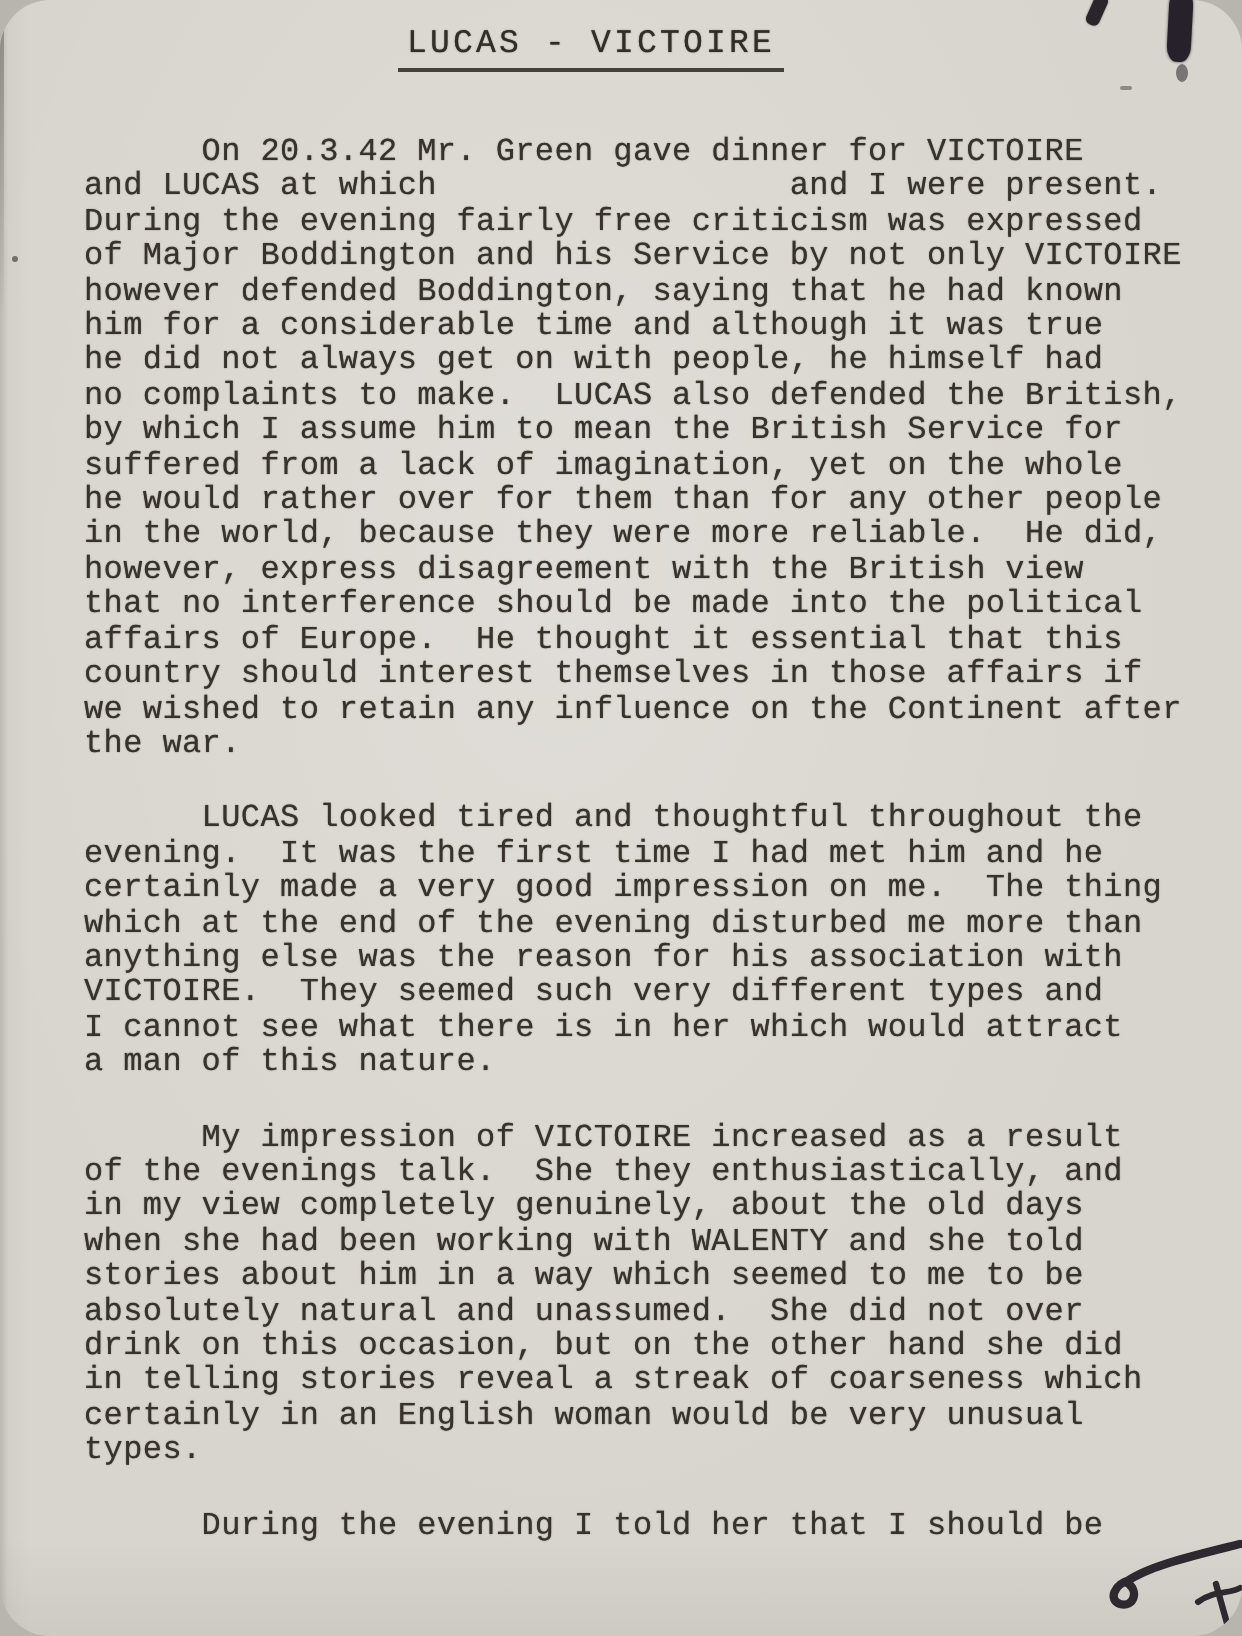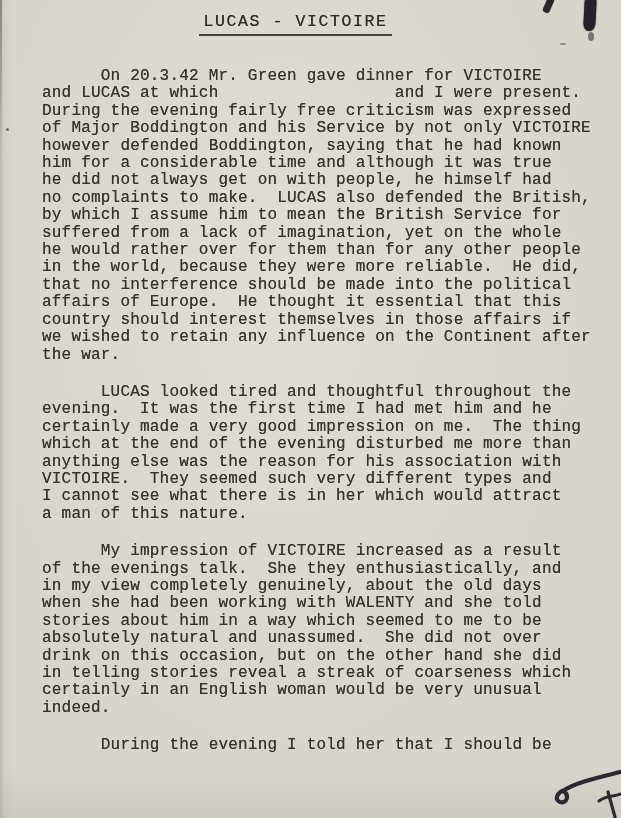--- a/index.html
+++ b/index.html
@@ -8,20 +8,21 @@
     width:621px; height:818px;
     margin:0 auto;
     overflow:hidden;
     background:
       radial-gradient(ellipse at 45% 35%, rgba(255,255,255,0.20), rgba(255,255,255,0) 65%),
       linear-gradient(90deg, rgba(60,55,50,0.18) 0px, rgba(60,55,50,0.04) 4px, rgba(0,0,0,0) 14px),
       linear-gradient(0deg, rgba(80,75,68,0.08), rgba(0,0,0,0) 6%),
       var(--paper, #d8d5ce);
     font-family:"Liberation Mono","DejaVu Sans Mono",monospace;
     color: var(--ink, #37322c);
+    border-radius: 25px;
   }
   .title-row {
     position:absolute; top:12px; left:0; right:30px;
     text-align:center;
   }
   .doc-title {
     display:inline-block;
     font-size:16.5px;
     font-weight:normal;
     letter-spacing:1.6px;
@@ -89,20 +90,21 @@
         <div class="line">During the evening fairly free criticism was expressed</div>
         <div class="line">of Major Boddington and his Service by not only VICTOIRE</div>
         <div class="line">however defended Boddington, saying that he had known</div>
         <div class="line">him for a considerable time and although it was true</div>
         <div class="line">he did not always get on with people, he himself had</div>
         <div class="line">no complaints to make.  LUCAS also defended the British,</div>
         <div class="line">by which I assume him to mean the British Service for</div>
         <div class="line">suffered from a lack of imagination, yet on the whole</div>
         <div class="line">he would rather over for them than for any other people</div>
         <div class="line">in the world, because they were more reliable.  He did,</div>
+        <div class="line">however, express disagreement with the British view</div>
         <div class="line">that no interference should be made into the political</div>
         <div class="line">affairs of Europe.  He thought it essential that this</div>
         <div class="line">country should interest themselves in those affairs if</div>
         <div class="line">we wished to retain any influence on the Continent after</div>
         <div class="line">the war.</div>
       </div>
     <div class="para">
         <div class="line">      LUCAS looked tired and thoughtful throughout the</div>
         <div class="line">evening.  It was the first time I had met him and he</div>
         <div class="line">certainly made a very good impression on me.  The thing</div>
@@ -115,21 +117,21 @@
     <div class="para">
         <div class="line">      My impression of VICTOIRE increased as a result</div>
         <div class="line">of the evenings talk.  She they enthusiastically, and</div>
         <div class="line">in my view completely genuinely, about the old days</div>
         <div class="line">when she had been working with WALENTY and she told</div>
         <div class="line">stories about him in a way which seemed to me to be</div>
         <div class="line">absolutely natural and unassumed.  She did not over</div>
         <div class="line">drink on this occasion, but on the other hand she did</div>
         <div class="line">in telling stories reveal a streak of coarseness which</div>
         <div class="line">certainly in an English woman would be very unusual</div>
-        <div class="line">indeed.</div>
+        <div class="line">types.</div>
       </div>
     <div class="para">
         <div class="line">      During the evening I told her that I should be</div>
       </div>
   </div>
 
   <div class="ink-a"></div>
   <div class="ink-b"></div>
   <div class="ink-b-tail"></div>
   <div class="ink-speck"></div>

